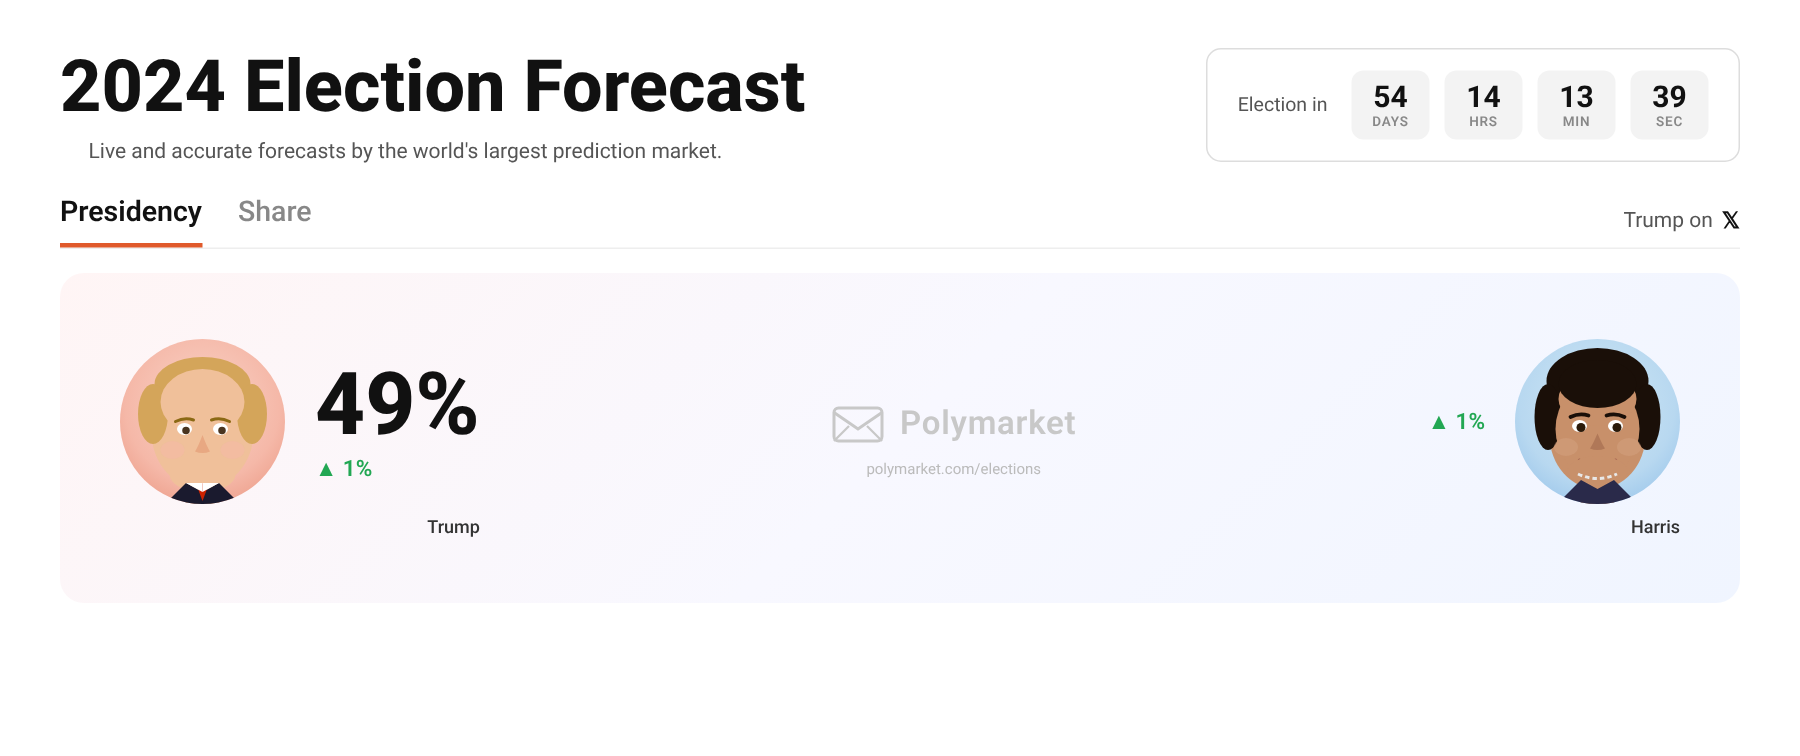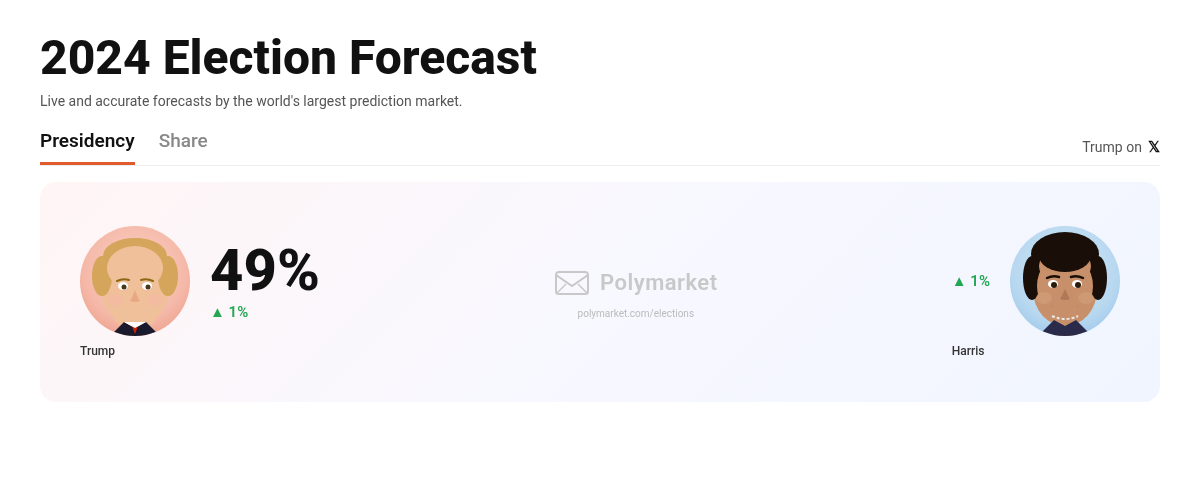--- a/index.html
+++ b/index.html
@@ -24,20 +24,21 @@
       font-size: 48px;
       font-weight: 800;
       line-height: 1.1;
       color: #111;
     }
 
     .subtitle {
       font-size: 14px;
       color: #555;
       margin-top: 8px;
+      margin-left: 19px;
     }
 
     .countdown-box {
       border: 1px solid #ddd;
       border-radius: 10px;
       padding: 14px 20px;
       display: flex;
       align-items: center;
       gap: 16px;
       min-width: 310px;
@@ -130,21 +131,21 @@
       display: flex;
       align-items: center;
       justify-content: space-between;
       min-height: 220px;
       position: relative;
     }
 
     .candidate-block {
       display: flex;
       flex-direction: column;
-      align-items: flex-start;
+      align-items: flex-end;
       gap: 8px;
     }
 
     .candidate-row {
       display: flex;
       align-items: center;
       gap: 20px;
     }
 
     .candidate-avatar {
@@ -234,20 +235,41 @@
   </style>
 </head>
 <body>
 
 <div class="header-row">
   <div class="title-block">
     <h1 class="main-title">2024 Election Forecast</h1>
     <p class="subtitle">Live and accurate forecasts by the world's largest prediction market.</p>
   </div>
 
+  <div class="countdown-box">
+    <span class="countdown-label">Election in</span>
+    <div class="countdown-units">
+      <div class="countdown-unit">
+        <span class="countdown-number">54</span>
+        <span class="countdown-unit-label">DAYS</span>
+      </div>
+      <div class="countdown-unit">
+        <span class="countdown-number">14</span>
+        <span class="countdown-unit-label">HRS</span>
+      </div>
+      <div class="countdown-unit">
+        <span class="countdown-number">13</span>
+        <span class="countdown-unit-label">MIN</span>
+      </div>
+      <div class="countdown-unit">
+        <span class="countdown-number">39</span>
+        <span class="countdown-unit-label">SEC</span>
+      </div>
+    </div>
+  </div>
 </div>
 
 <div class="tabs-row">
   <div class="tabs">
     <div class="tab active">Presidency</div>
     <div class="tab">Share</div>
   </div>
   <div class="share-on">
     <span>Trump on</span>
     <span class="x-icon">𝕏</span>

